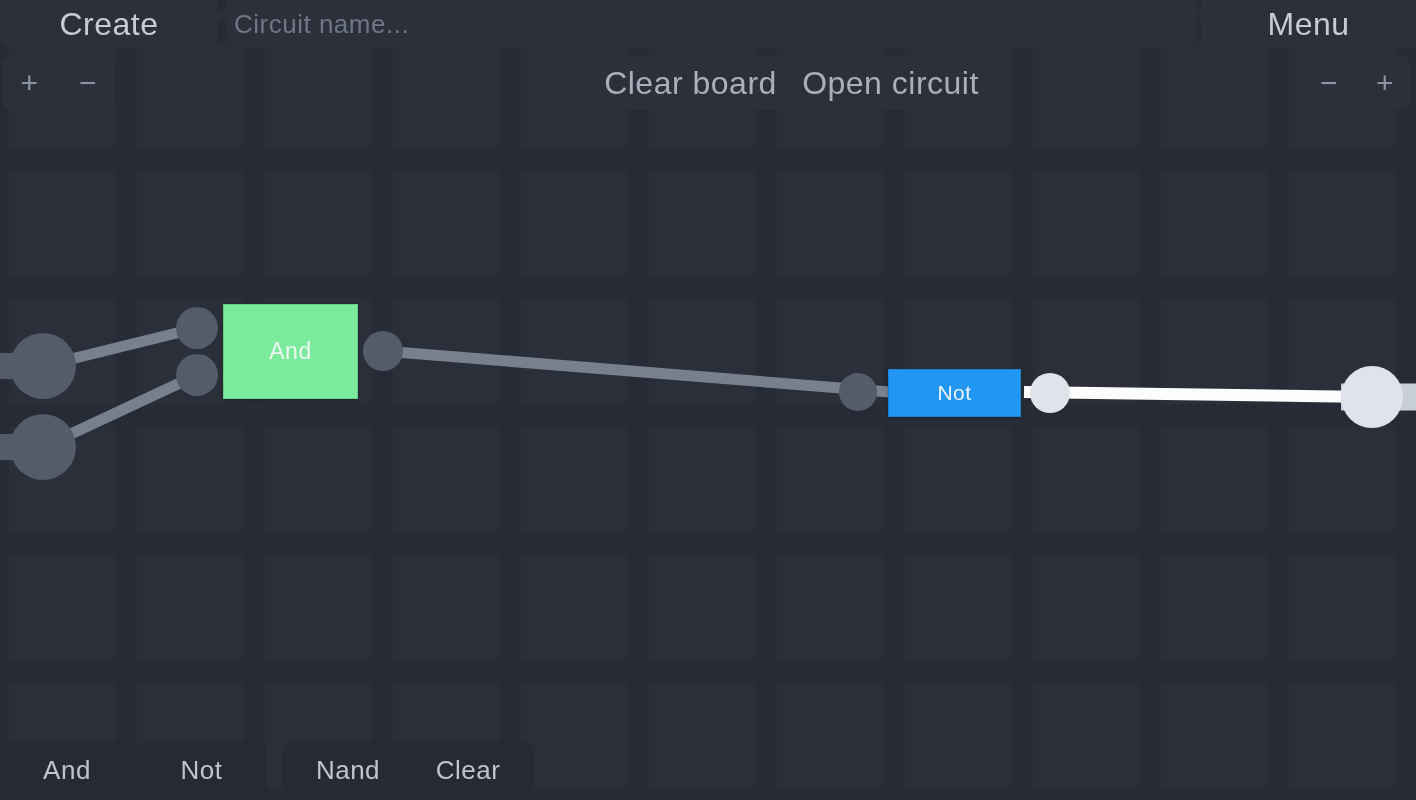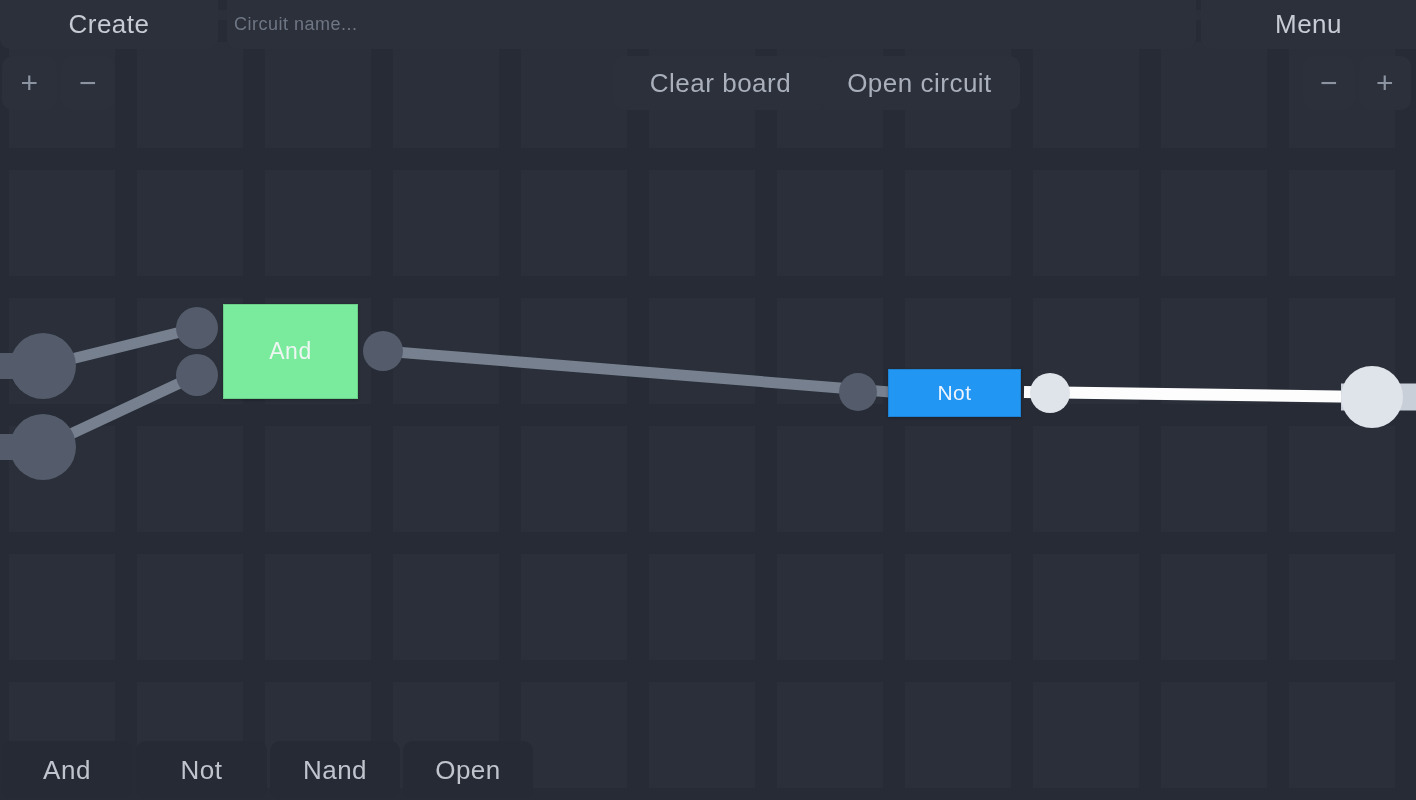--- a/index.html
+++ b/index.html
@@ -25,29 +25,29 @@
   .w-white{stroke:var(--wire-white);stroke-width:12;}
   .w-light{stroke:var(--wire-light);stroke-width:27;}
   .n-dark{fill:var(--node-dark);}
   .n-light{fill:var(--node-light);}
   .gate{position:absolute;display:flex;align-items:center;justify-content:center;
     color:#eef6f2;letter-spacing:.5px;border:1px solid rgba(0,0,0,.12);
     box-shadow:0 1px 3px rgba(0,0,0,.25);cursor:pointer;}
   .gate-and{left:223px;top:304px;width:135px;height:95px;background:var(--and-gate);font-size:23px;}
   .gate-not{left:888px;top:369px;width:133px;height:48px;background:var(--not-gate);font-size:21px;color:#eef4fd;}
   .btn{position:absolute;display:flex;align-items:center;justify-content:center;
-    background:var(--button-bg);color:var(--text-bright);font-size:26px;letter-spacing:.5px;
+    background:var(--button-bg);color:var(--text-bright);font-size:32px;letter-spacing:.5px;
     border:none;cursor:pointer;}
   .row1{top:0;height:49px;border-radius:0 0 10px 10px;}
   #menu-btn{border-radius:0 0 0 10px;text-align:right;}
   .row2{top:56px;height:54px;border-radius:10px;color:var(--text-mid);}
   .zoom-btn{color:var(--text-dim);font-size:30px;border-radius:10px;}
   .name-input{position:absolute;top:0;left:227px;width:969px;height:49px;background:var(--button-bg);
     border:none;outline:none;border-radius:0 0 10px 10px;color:var(--text-bright);
-    font-family:"Liberation Sans",sans-serif;font-size:18px;padding:0 12px 0 7px;letter-spacing:.5px;}
+    font-family:"Liberation Sans",sans-serif;font-size:26px;padding:0 12px 0 7px;letter-spacing:.5px;}
   .name-input::placeholder{color:var(--placeholder);opacity:1;}
   .palette-btn{position:absolute;top:741px;height:58px;border-radius:10px;
     background:var(--palette-button-bg);color:#bfc4cd;font-size:26px;letter-spacing:.5px;
     display:flex;align-items:center;justify-content:center;border:none;cursor:pointer;}
 </style>
 </head>
 <body>
 
 <div class="app">
 
@@ -81,22 +81,22 @@
   <div class="gate gate-not">
     <span>Not</span>
   </div>
 
   <button class="btn row1" style="left:0;width:218px;">Create</button>
   <input class="name-input" type="text" placeholder="Circuit name..." style="">
   <button id="menu-btn" class="btn row1" style="left:1201px;width:215px;">Menu</button>
 
   <button class="btn row2 zoom-btn" style="left:2px;width:55px;">+</button>
   <button class="btn row2 zoom-btn" style="left:61px;width:54px;">−</button>
-  <button class="btn row2" style="left:613px;width:215px;">Clear board</button>
-  <button class="btn row2" style="left:819px;width:201px;">Open circuit</button>
+  <button class="btn row2" style="left:583px;width:215px;">Clear board</button>
+  <button class="btn row2" style="left:790px;width:201px;">Open circuit</button>
   <button class="btn row2 zoom-btn" style="left:1303px;width:52px;">−</button>
   <button class="btn row2 zoom-btn" style="left:1359px;width:52px;">+</button>
 
   <button class="palette-btn" style="left:2px;width:130px;">And</button>
   <button class="palette-btn" style="left:136px;width:131px;">Not</button>
-  <button class="palette-btn" style="left:270px;width:130px;">Nand</button>
-  <button class="palette-btn" style="left:403px;width:130px;">Open</button>
+  <button class="palette-btn" style="left:283px;width:130px;">Nand</button>
+  <button class="palette-btn" style="left:403px;width:130px;">Clear</button>
 </div>
 
 </body></html>

